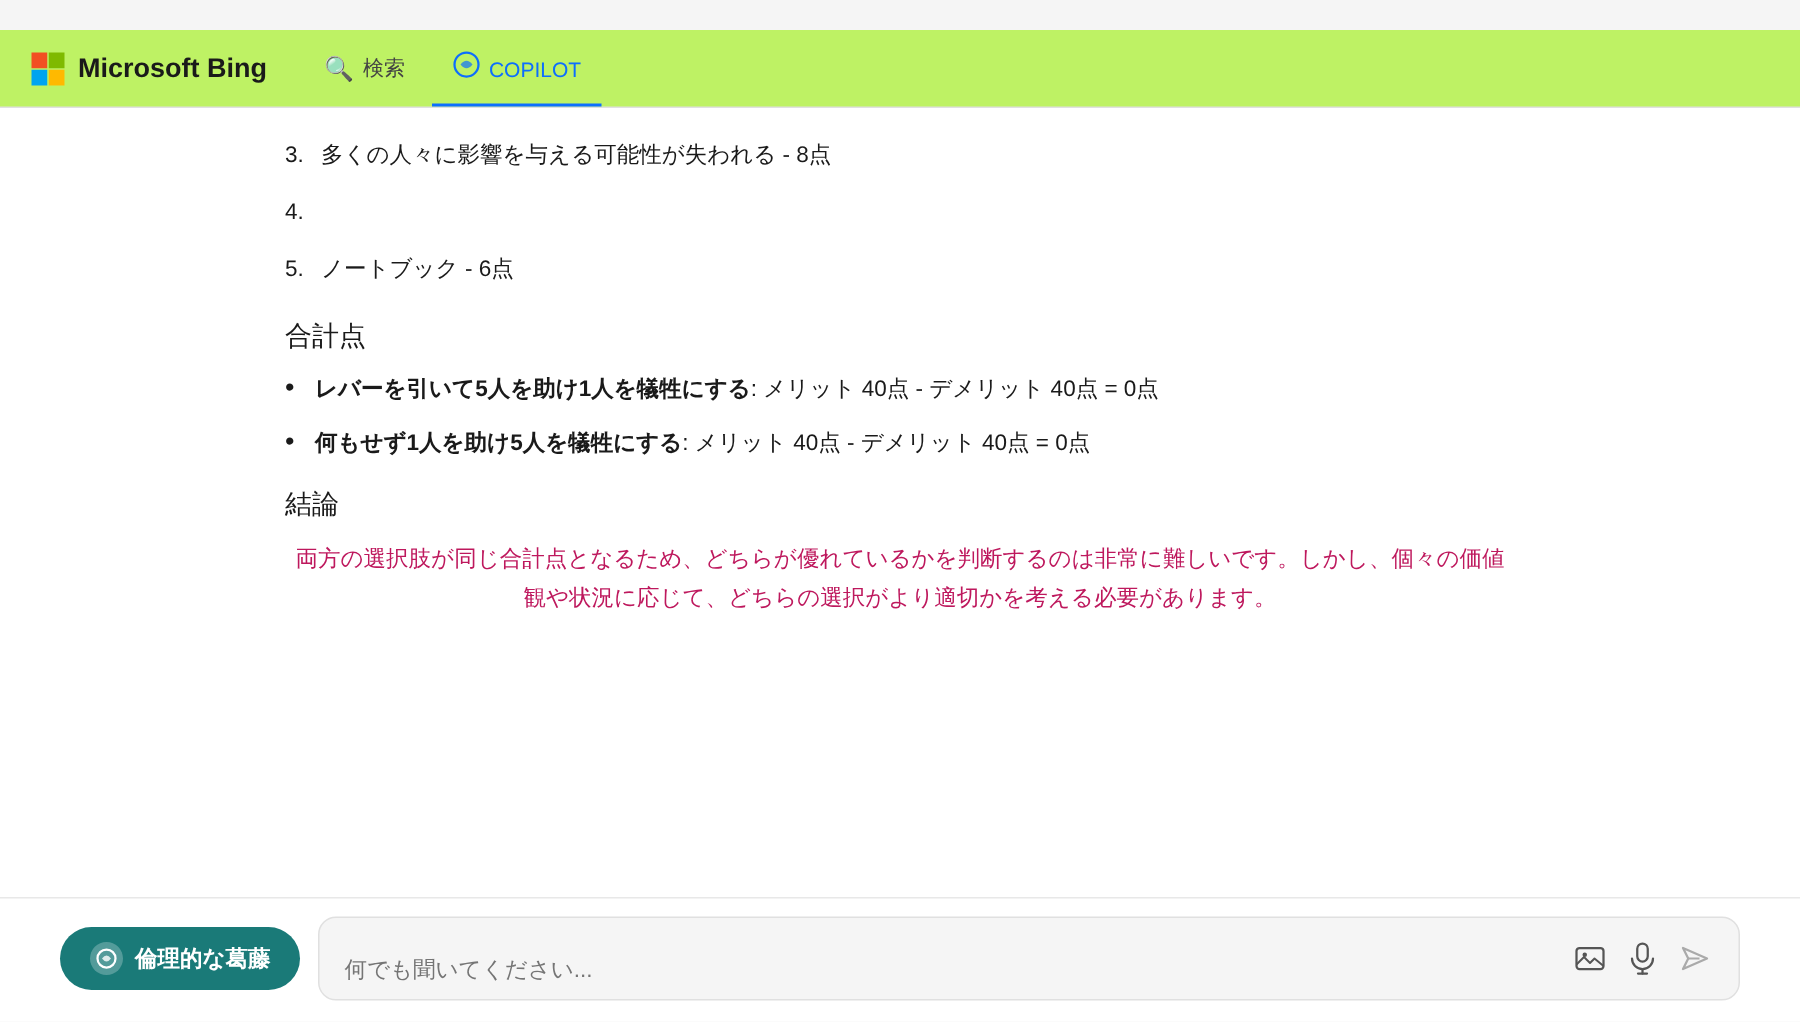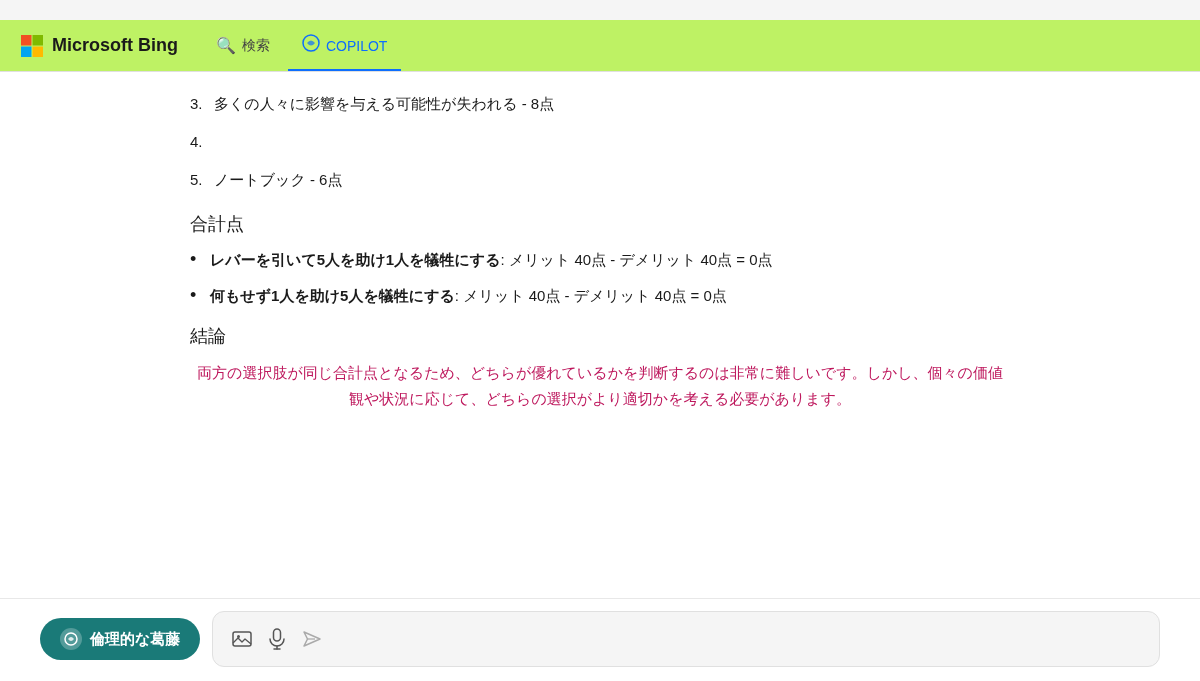--- a/index.html
+++ b/index.html
@@ -319,20 +319,21 @@
       <span class="new-topic-icon">
         <svg width="14" height="14" viewBox="0 0 14 14" fill="none">
           <circle cx="7" cy="7" r="6" stroke="white" stroke-width="1.5" fill="none"></circle>
           <path d="M4 7 Q7 3 10 7 Q7 11 4 7Z" fill="white" opacity="0.8"></path>
         </svg>
       </span>
       <span>倫理的な葛藤</span>
     </button>
 
     <div class="input-box">
+      <textarea class="input-field" rows="1" placeholder="何でも聞いてください..." style=""></textarea>
       <div class="input-actions">
         <button class="input-action-btn" title="画像">
           <svg width="22" height="22" viewBox="0 0 22 22" fill="none" xmlns="http://www.w3.org/2000/svg">
             <rect x="2" y="4" width="18" height="14" rx="2" stroke="#555" stroke-width="1.5" fill="none"></rect>
             <circle cx="7.5" cy="8.5" r="1.5" fill="#555"></circle>
             <path d="M2 15l5-5 4 4 3-3 6 5" stroke="#555" stroke-width="1.3" fill="none" stroke-linejoin="round"></path>
           </svg>
         </button>
         <button class="input-action-btn" title="マイク">
           <svg width="20" height="22" viewBox="0 0 20 22" fill="none" xmlns="http://www.w3.org/2000/svg">

